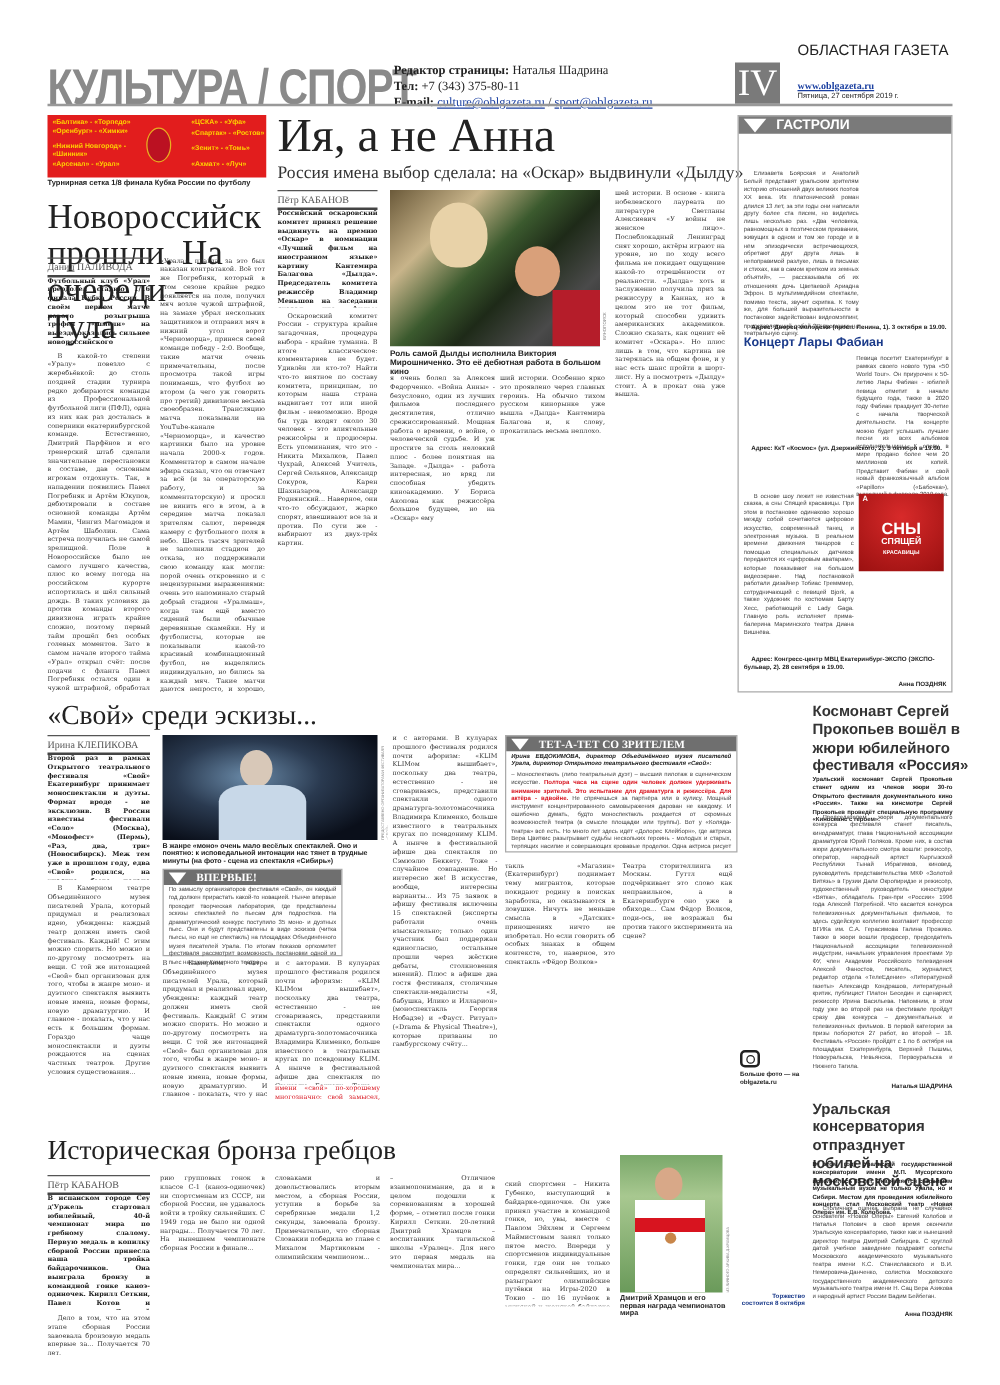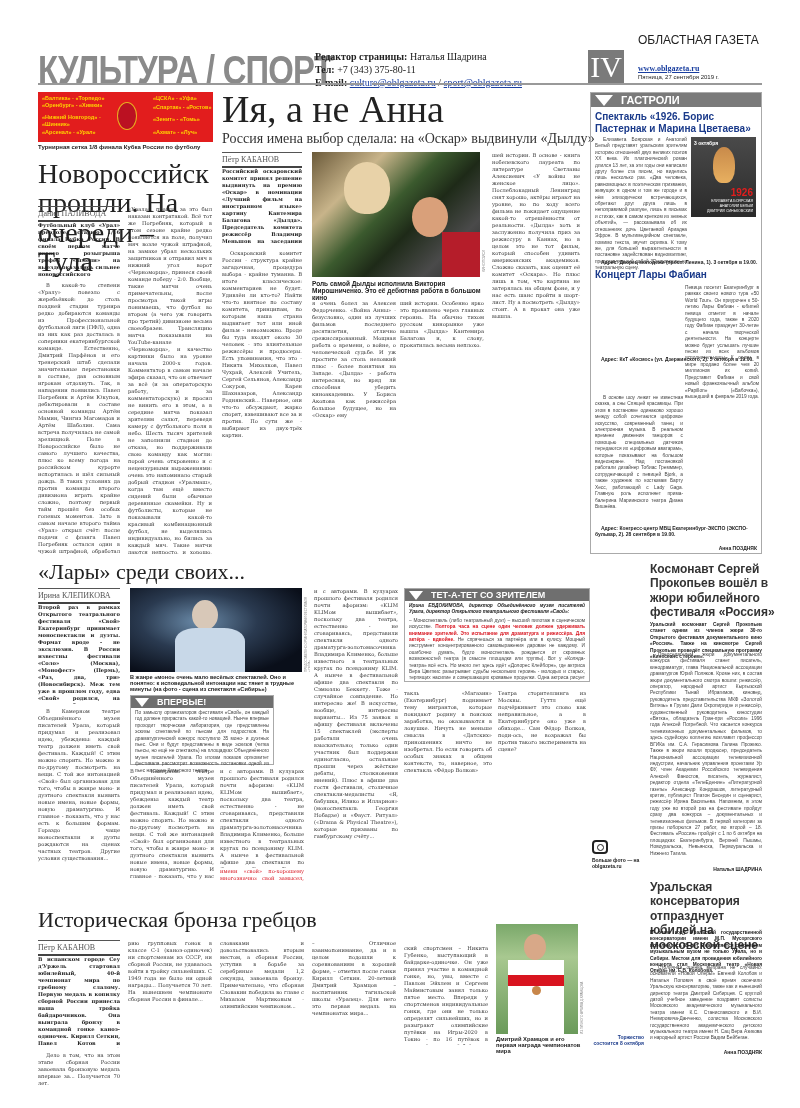--- a/index.html
+++ b/index.html
@@ -23,21 +23,21 @@
 .byline{font-family:"Liberation Serif",serif;font-size:8px;color:#555;border-top:1px solid #555;border-bottom:2px solid #444;padding:2px 0}
 .col{font-size:5.2px;line-height:7px;color:#333;text-align:justify;overflow:hidden;font-family:"DejaVu Serif",serif}
 .lead{font-weight:bold;color:#222}
 .photo{background:#555;overflow:hidden}
 .side{left:590px;top:92px;width:172px;height:462px;border:1px solid #aaa}
 .side-head{position:absolute;left:0;top:0;width:100%;height:14px;background:#7a7a7a;color:#fff;font-family:"Liberation Sans",sans-serif;font-weight:bold;font-size:11px;padding-left:30px;line-height:14px}
 .tri{position:absolute;left:4px;top:2px;width:0;height:0;border-left:9px solid transparent;border-right:9px solid transparent;border-top:11px solid #fff}
 .blue-h{font-family:"Liberation Sans",sans-serif;font-weight:bold;color:#1a3a8a;line-height:1.15}
 .sans-col{font-family:"Liberation Sans",sans-serif;font-size:4.8px;line-height:6.4px;color:#444;text-align:justify}
 .addr{font-family:"Liberation Sans",sans-serif;font-weight:bold;font-size:5px;color:#222}
-.box-head{height:12px;background:#6f6f6f;color:#fff;font-family:Liberation Sans, sans-serif;font-weight:bold;font-size:9px;line-height:12px;padding-left:26px;position:relative}
+.box-head{height:12px;background:#6f6f6f;color:#fff;font-family:Liberation Serif, serif;font-weight:bold;font-size:9px;line-height:12px;padding-left:26px;position:relative}
 .box-head .tri2{position:absolute;left:4px;top:2px;width:0;height:0;border-left:7px solid transparent;border-right:7px solid transparent;border-top:9px solid #fff}
 .red{color:#d8141f;font-weight:bold}
 .gray-h{font-family:"Liberation Sans",sans-serif;font-weight:bold;color:#333;line-height:1.2}
 </style>
 </head>
 <body>
 
 <div class="abs section-title">КУЛЬТУРА / СПОРТ</div>
 <div class="abs masthead-info">
   <div><b>Редактор страницы:</b> <span>Наталья Шадрина</span></div>
@@ -83,44 +83,39 @@
 </div>
 <div class="abs" style="left:482px;top:152px;width:6px;height:120px;font-size:3.5px;color:#888;writing-mode:vertical-rl;transform:rotate(180deg);font-family:'Liberation Sans',sans-serif">КИНОПОИСК</div>
 <div class="abs caption-small" style="left:312px;top:280px;width:175px;font-size:6.5px">Роль самой Дылды исполнила Виктория Мирошниченко. Это её дебютная работа в большом кино</div>
 <div class="abs col" style="left:312px;top:300px;width:84px;height:254px">я очень болел за Алексея Федорченко. «Война Анны» - безусловно, один из лучших фильмов последнего десятилетия, отлично срежиссированный. Мощная работа о времени, о войне, о человеческой судьбе. И уж простите за столь неловкий плюс - более понятная на Западе. «Дылда» - работа интересная, но вряд ли способная убедить киноакадемию. У Бориса Акопова как режиссёра большое будущее, но на «Оскар» ему</div>
 <div class="abs col" style="left:400px;top:300px;width:84px;height:254px">ший истории. Особенно ярко это проявлено через главных героинь. На обычно тихом русском кинорынке уже вышла «Дылда» Кантемира Балагова и, к слову, прокатилась весьма неплохо.</div>
 <div class="abs col" style="left:492px;top:152px;width:88px;height:402px">шей истории. В основе - книга нобелевского лауреата по литературе Светланы Алексиевич «У войны не женское лицо». Послеблокадный Ленинград снят хорошо, актёры играют на уровне, но по ходу всего фильма не покидает ощущение какой-то отрешённости от реальности. «Дылда» хоть и заслуженно получила приз за режиссуру в Каннах, но в целом это не тот фильм, который способен удивить американских академиков. Сложно сказать, как оценит её комитет «Оскара». Но плюс лишь в том, что картина не затерялась на общем фоне, и у нас есть шанс пройти в шорт-лист. Ну а посмотреть «Дылду» стоит. А в прокат она уже вышла.</div>
 
 <div class="abs side">
   <div class="side-head"><div class="tri"></div><span>ГАСТРОЛИ</span></div>
 
-  <div class="blue-h abs" style="left:4px;top:18px;width:165px;font-size:10px">Спектакль «1926. Борис Пастернак и Марина Цветаева»</div>
-  <div class="abs" style="left:100px;top:44px;width:65px;height:80px;background:linear-gradient(180deg,#4a4a4a,#2a2a2a)">
-    <div style="position:absolute;left:3px;top:3px;color:#fff;font-family:'Liberation Sans',sans-serif;font-size:5px;font-weight:bold">3 октября</div>
-    <div style="position:absolute;left:22px;top:10px;width:22px;height:36px;border-radius:50% 50% 40% 40%;background:linear-gradient(180deg,#c88a4a,#e8b060)"></div>
-    <div style="position:absolute;right:3px;top:50px;color:#e21d1d;font-family:'Liberation Sans',sans-serif;font-size:10px;font-weight:bold">1926</div>
-    <div style="position:absolute;left:3px;top:62px;color:#fff;font-family:'Liberation Sans',sans-serif;font-size:3.6px;line-height:5px;text-align:right;width:59px">
-        <div>ЕЛИЗАВЕТА БОЯРСКАЯ</div>
-        <div>АНАТОЛИЙ БЕЛЫЙ</div>
-        <div>ДМИТРИЙ СИНЬКОВСКИЙ</div>
-      </div>
-  </div>
   <div class="abs sans-col" style="left:4px;top:44px;width:92px;height:82px;text-indent:8px">Елизавета Боярская и Анатолий Белый представят уральским зрителям историю отношений двух великих поэтов XX века. Их платонический роман длился 13 лет, за эти годы они написали другу более ста писем, но виделись лишь несколько раз. «Два человека, равномощных в поэтическом призвании, живущих в одном и том же городе и в нём эпизодически встречающихся, обретают друг друга лишь в непоправимой разлуке, лишь в письмах и стихах, как в самом крепком из земных объятий», — рассказывала об их отношениях дочь Цветаевой Ариадна Эфрон. В мультимедийном спектакле, помимо текста, звучит скрипка. К тому же, для большей выразительности в постановке задействован видеомэппинг, представляющий собой 3D-проекцию на театральную сцену.</div>
   <div class="abs addr" style="left:10px;top:166px;width:160px">Адрес: Дворец молодёжи (просп. Ленина, 1). 3 октября в 19.00.</div>
 
   <div class="blue-h abs" style="left:4px;top:176px;font-size:10px">Концерт Лары Фабиан</div>
   <div class="abs sans-col" style="left:4px;top:192px;width:164px;height:72px;padding-left:90px">Певица посетит Екатеринбург в рамках своего нового тура «50 World Tour». Он приурочен к 50-летию Лары Фабиан - юбилей певица отметит в начале будущего года, также в 2020 году Фабиан празднует 30-летие с начала творческой деятельности. На концерте можно будет услышать лучшие песни из всех альбомов исполнительницы. К слову, в мире продано более чем 20 миллионов их копий. Представит Фабиан и свой новый франкоязычный альбом «Papillon» («Бабочка»), вышедший в феврале 2019 года.</div>
   <div class="abs addr" style="left:10px;top:263px;width:160px">Адрес: КкТ «Космос» (ул. Дзержинского, 2). 5 октября в 19.00.</div>
 
+  <div class="abs" style="left:96px;top:302px;width:68px;height:62px;background:radial-gradient(circle at 50% 30%,#d82a2a,#9a1010)">
+    <div style="position:absolute;left:3px;top:2px;color:#fff;font-family:'Liberation Sans',sans-serif;font-size:6px;font-weight:bold">А</div>
+    <div style="position:absolute;left:0;top:22px;width:100%;text-align:center;color:#fff;font-family:'Liberation Sans',sans-serif;font-size:13px;font-weight:bold;line-height:12px">СНЫ</div>
+    <div style="position:absolute;left:0;top:35px;width:100%;text-align:center;color:#fff;font-family:'Liberation Sans',sans-serif;font-size:7px;font-weight:bold">СПЯЩЕЙ</div>
+    <div style="position:absolute;left:0;top:44px;width:100%;text-align:center;color:#fff;font-family:'Liberation Sans',sans-serif;font-size:4.5px;font-weight:bold">КРАСАВИЦЫ</div>
+  </div>
   <div class="abs sans-col" style="left:4px;top:302px;width:88px;height:112px;text-indent:8px">В основе шоу лежит не известная сказка, а сны Спящей красавицы. При этом в постановке одинаково хорошо между собой сочетаются цифровое искусство, современный танец и электронная музыка. В реальном времени движения танцоров с помощью специальных датчиков передаются их «цифровым аватарам», которые показывают на большом видеоэкране. Над постановкой работали дизайнер Тобиас Гремммер, сотрудничающий с певицей Bjork, а также художник по костюмам Барту Хесс, работающий с Lady Gaga. Главную роль исполняет прима-балерина Мариинского театра Диана Вишнёва.</div>
   <div class="abs addr" style="left:4px;top:432px;width:164px;text-indent:6px">Адрес: Конгресс-центр МВЦ Екатеринбург-ЭКСПО (ЭКСПО-бульвар, 2). 28 сентября в 19.00.</div>
   <div class="abs addr" style="right:4px;top:452px">Анна ПОЗДНЯК</div>
 </div>
 
-<div class="abs headline" style="left:38px;top:560px;font-size:22px">«Лары» среди своих...</div>
+<div class="abs headline" style="left:38px;top:560px;font-size:22px">«Свой» среди эскизы...</div>
 <div class="abs byline" style="left:38px;top:588px;width:82px">Ирина КЛЕПИКОВА</div>
 <div class="abs col lead" style="left:38px;top:604px;width:82px;height:100px">Второй раз в рамках Открытого театрального фестиваля «Свой» Екатеринбург принимает моноспектакли и дуэты. Формат вроде - не эксклюзив. В России известны фестивали «Соло» (Москва), «Монофест» (Пермь), «Раз, два, три» (Новосибирск). Меж тем уже в прошлом году, едва «Свой» родился, на участие было подано более 150 заявок. А нынче их было уже 75. В том числе от театров дальнего зарубежья - Израиля и Финляндии.</div>
 <div class="abs col" style="left:38px;top:708px;width:82px;height:172px;text-indent:8px">В Камерном театре Объединённого музея писателей Урала, который придумал и реализовал идею, убеждены: каждый театр должен иметь свой фестиваль. Каждый! С этим можно спорить. Но можно и по-другому посмотреть на вещи. С той же интонацией «Свой» был организован для того, чтобы в жанре моно- и дуэтного спектакля выявить новые имена, новые формы, новую драматургию. И главное - показать, что у нас есть к большим формам. Гораздо чаще моноспектакли и дуэты рождаются на сценах частных театров. Другие условия существования...</div>
 
 <div class="abs photo" style="left:130px;top:588px;width:172px;height:84px;background:radial-gradient(ellipse at 40% 40%,#6a8aa8 0%,#2a3a50 40%,#0a0f1a 80%)">
   <div style="position:absolute;left:62px;top:12px;width:26px;height:30px;border-radius:50%;background:#d8c8b8"></div>
   <div style="position:absolute;left:45px;top:40px;width:70px;height:44px;background:#c8d8e8;border-radius:30% 30% 0 0"></div>
 </div>
 <div class="abs" style="left:304px;top:588px;width:6px;height:84px;font-size:3px;color:#888;writing-mode:vertical-rl;transform:rotate(180deg);font-family:'Liberation Sans',sans-serif;overflow:hidden">ПРЕДОСТАВЛЕНО ОРГАНИЗАТОРАМИ ФЕСТИВАЛЯ «СВОЙ»</div>
 <div class="abs caption-small" style="left:130px;top:674px;width:175px;font-size:5.6px">В жанре «моно» очень мало весёлых спектаклей. Оно и понятно: к исповедальной интонации нас тянет в трудные минуты (на фото - сцена из спектакля «Сибирь»)</div>

